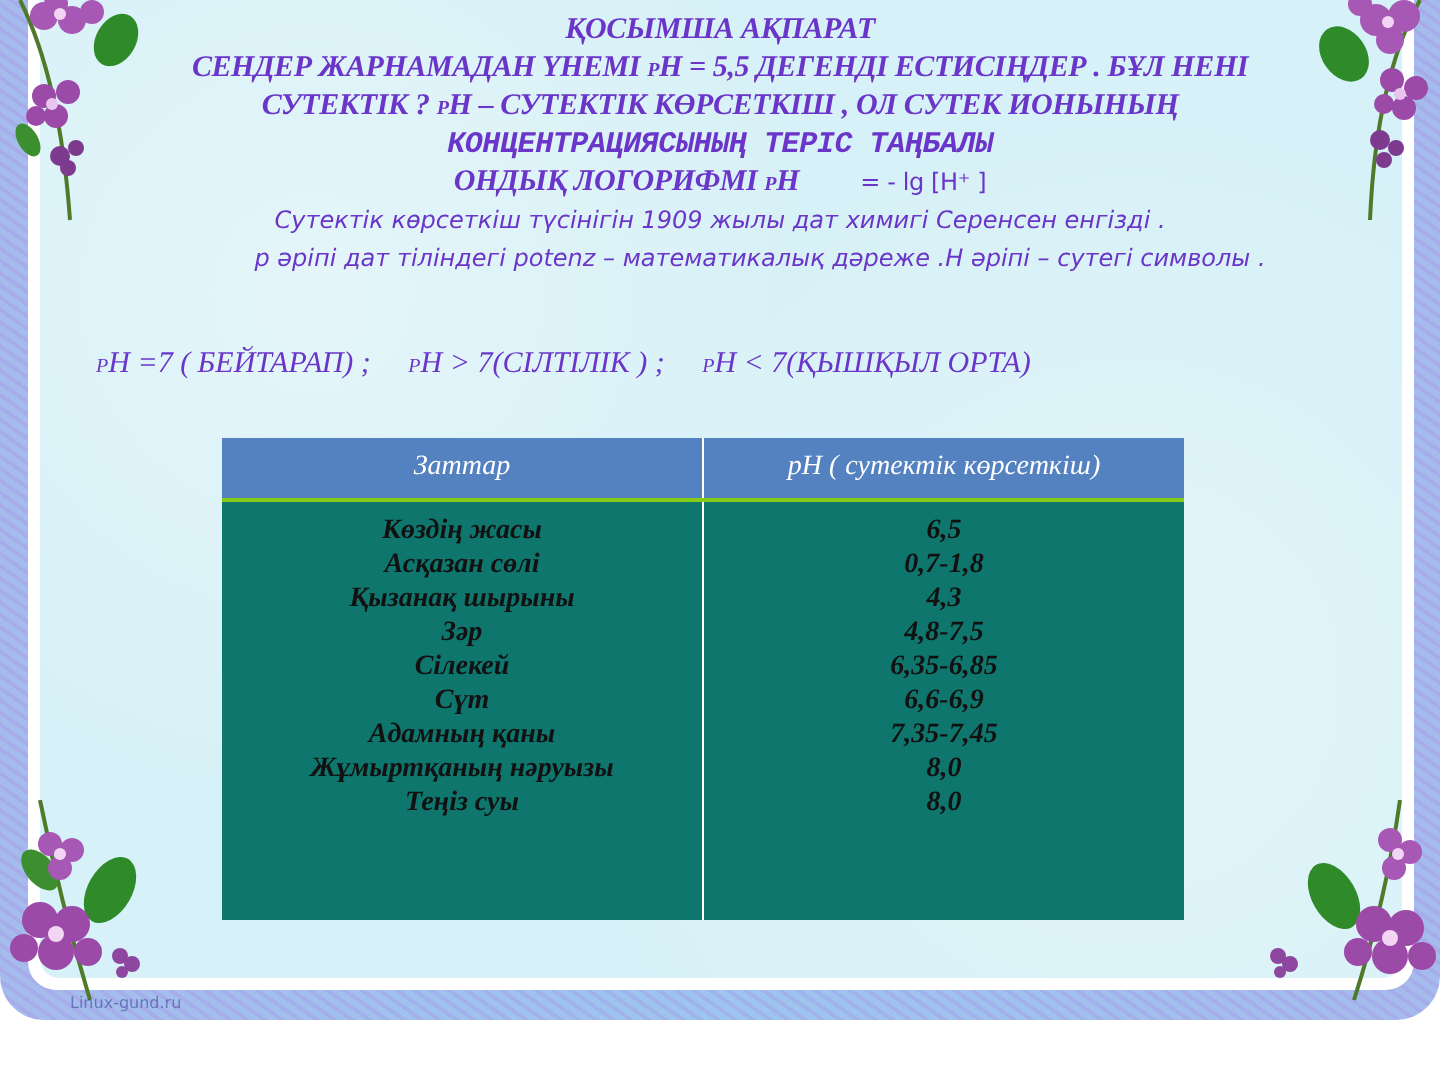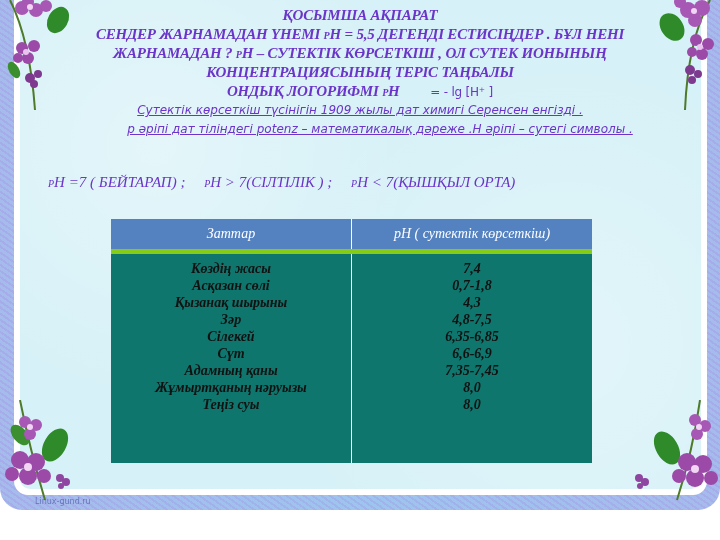--- a/index.html
+++ b/index.html
@@ -15,26 +15,26 @@
   .panel-inner { position:absolute; left:6px; top:0; right:6px; bottom:6px;
            background:
              radial-gradient(circle at 20% 30%, rgba(255,255,255,0.35), transparent 40%),
              radial-gradient(circle at 80% 70%, rgba(255,255,255,0.3), transparent 45%),
              #d6f1f7; border-radius:0 0 10px 10px; }
   .text { position:absolute; left:0; width:720px; text-align:center; color:#6a35c8;
           font-style:italic; }
   .caps { font-weight:bold; font-size:15px; line-height:19.5px; letter-spacing:-0.2px; }
   .small-ph { font-size:10px; }
   .formula-rest { font-style:normal; font-weight:normal; font-family:"DejaVu Sans", sans-serif; font-size:12px;margin-left:27px; }
-  .note { font-family:"DejaVu Sans", sans-serif; font-size:12px; line-height:19px; font-weight:normal;text-decoration:underline; }
+  .note { font-family:"DejaVu Sans", sans-serif; font-size:12px; line-height:19px; font-weight:normal; }
   .ranges { position:absolute; top:174px; left:48px; color:#6a35c8; font-weight:normal; font-style:italic;
             font-size:15px; white-space:pre; }
   table.ph { position:absolute; left:111px; top:219px; width:481px; border-collapse:collapse; }
   table.ph th { background:#5482c1; color:#ffffff; font-weight:normal; font-style:italic;
-                font-size:14px; height:30px; padding:0; border-bottom:5px solid #84cc16;margin-top:44px; }
+                font-size:14px; height:30px; padding:0; border-bottom:2px solid #84cc16;margin-top:44px; }
   table.ph th + th, table.ph td + td { border-left:1px solid #ffffff; }
   table.ph td { background:#0f766e; vertical-align:top; text-align:center; padding:6px 0 0 0;
                 height:203px; font-weight:bold; font-style:italic; font-size:14px; line-height:17px; color:#111; }
   table.ph td div { white-space:nowrap; }
   .col1 { width:240px; }
   .flower { position:absolute; }
   .watermark { position:absolute; left:35px; top:497px; font-size:8px; color:#3a4a9a; opacity:0.6;
                font-family:"DejaVu Sans", sans-serif; }
 </style>
 </head>
@@ -139,23 +139,23 @@
       <circle cx="20" cy="82" r="4"></circle>
       <circle cx="15" cy="86" r="3"></circle>
     </g>
 </svg>
 
 <div class="text caps" style="top:6px;">ҚОСЫМША АҚПАРАТ</div>
 <div class="text caps" style="top:25px;">
   <span>СЕНДЕР ЖАРНАМАДАН ҮНЕМІ </span><span class="small-ph">P</span><span>H = 5,5 ДЕГЕНДІ ЕСТИСІҢДЕР . БҰЛ НЕНІ</span>
 </div>
 <div class="text caps" style="top:44px;">
-  <span>ЖАРНАМАДАН ? </span><span class="small-ph">P</span><span>H – СУТЕКТІК КӨРСЕТКІШ , ОЛ СУТЕК ИОНЫНЫҢ</span>
+  <span>СУТЕКТІК ? </span><span class="small-ph">P</span><span>H – СУТЕКТІК КӨРСЕТКІШ , ОЛ СУТЕК ИОНЫНЫҢ</span>
 </div>
-<div class="text caps" style="top:63px;">КОНЦЕНТРАЦИЯСЫНЫҢ ТЕРІС ТАҢБАЛЫ</div>
+<div class="text caps" style="top:63px;font-family:Liberation Mono, monospace;">КОНЦЕНТРАЦИЯСЫНЫҢ ТЕРІС ТАҢБАЛЫ</div>
 <div class="text caps" style="top:82px;">
   <span>ОНДЫҚ ЛОГОРИФМІ </span><span class="small-ph">P</span><span>H</span><span class="formula-rest"> = - lg [H⁺ ]</span>
 </div>
 
 <div class="text note" style="top:101px;">Сутектік көрсеткіш түсінігін 1909 жылы дат химигі Серенсен  енгізді .</div>
 <div class="text note" style="top:120px;margin-left:20px;">p әріпі  дат тіліндегі potenz – математикалық дәреже .H әріпі – сутегі символы .</div>
 
 <div class="ranges"><span class="small-ph">P</span><span>H =7 ( БЕЙТАРАП) ;     </span><span class="small-ph">P</span><span>H &gt; 7(СІЛТІЛІК ) ;     </span><span class="small-ph">P</span><span>H &lt; 7(ҚЫШҚЫЛ ОРТА)</span></div>
 
 <table class="ph">
@@ -172,21 +172,21 @@
         <div>Асқазан сөлі</div>
         <div>Қызанақ шырыны</div>
         <div>Зәр</div>
         <div>Сілекей</div>
         <div>Сүт</div>
         <div>Адамның қаны</div>
         <div>Жұмыртқаның нәруызы</div>
         <div>Теңіз суы</div>
       </td>
       <td>
-        <div>7,4</div>
+        <div>6,5</div>
         <div>0,7-1,8</div>
         <div>4,3</div>
         <div>4,8-7,5</div>
         <div>6,35-6,85</div>
         <div>6,6-6,9</div>
         <div>7,35-7,45</div>
         <div>8,0</div>
         <div>8,0</div>
       </td>
     </tr>

